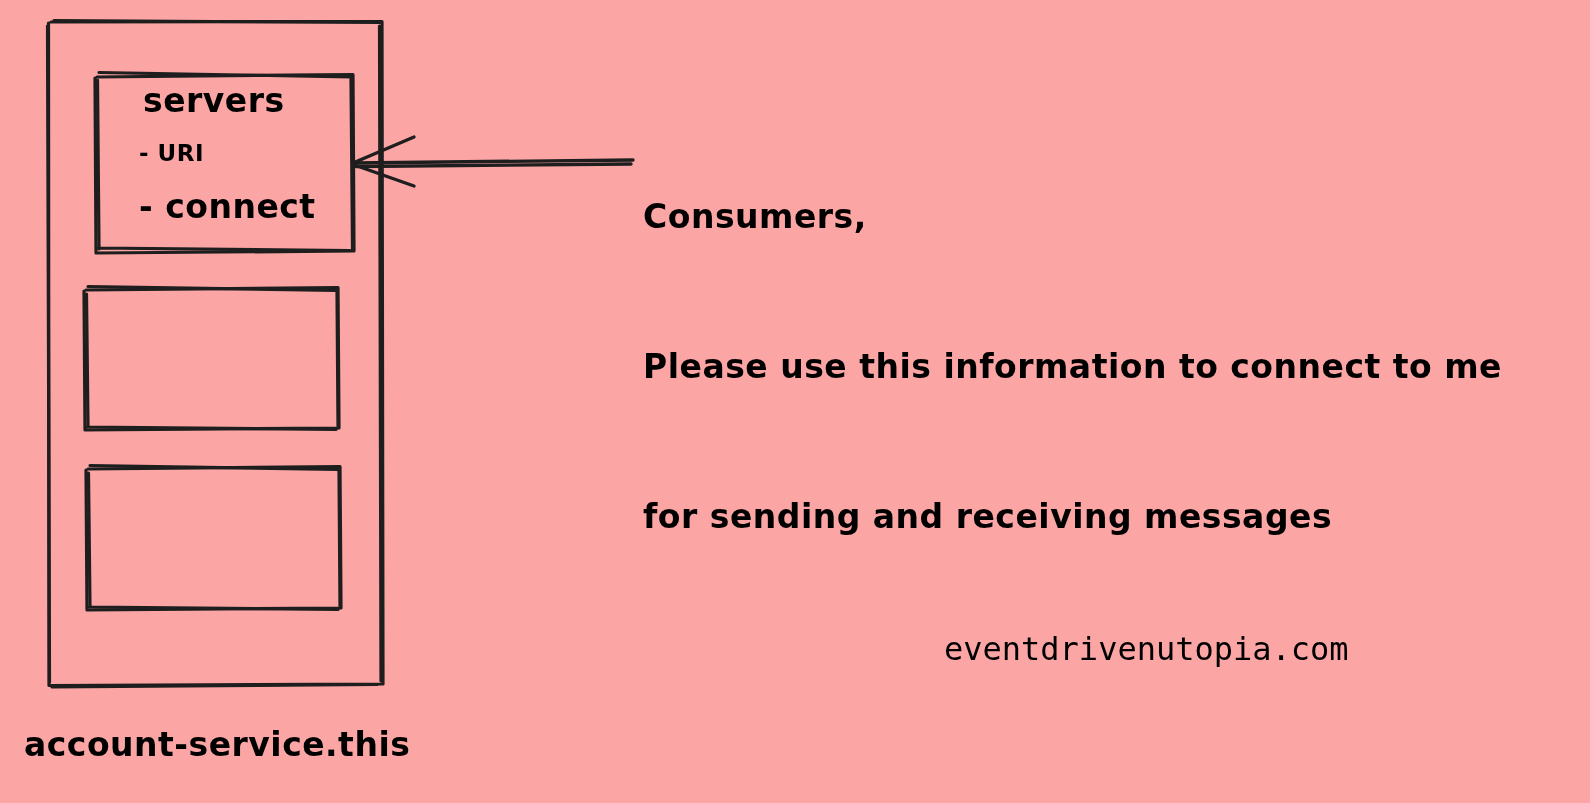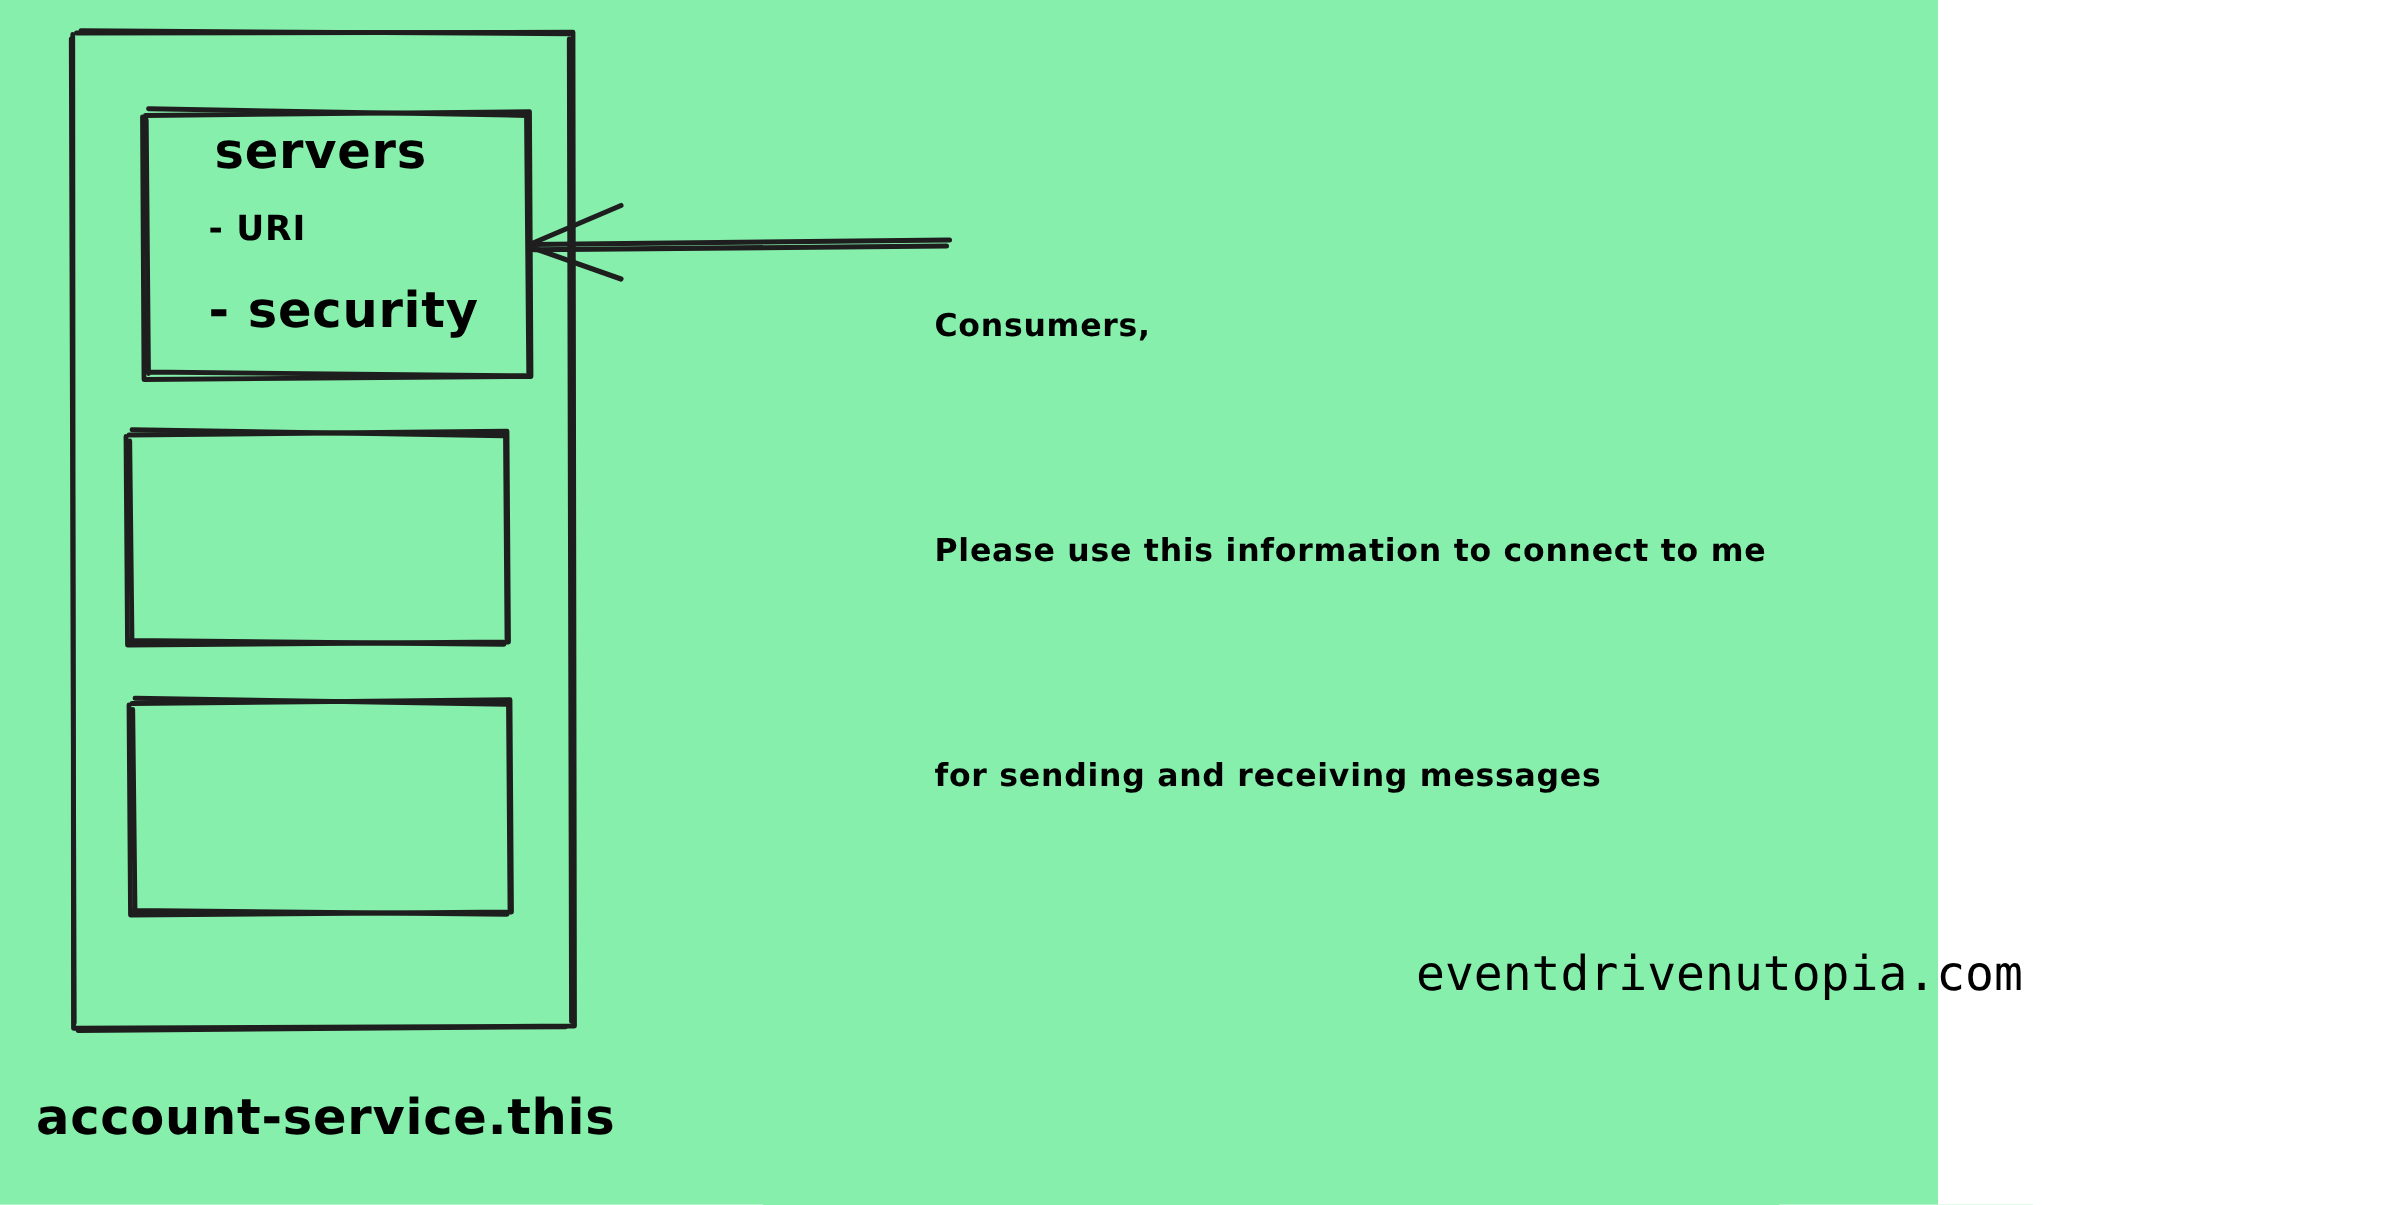--- a/index.html
+++ b/index.html
@@ -8,23 +8,23 @@
     background: #ffffff;
   }
   body {
     width: 1590px;
     height: 803px;
     overflow: hidden;
     font-family: "DejaVu Sans", sans-serif;
   }
   #canvas {
     position: relative;
-    width: 1292px;
+    width: 1590px;
     height: 803px;
-    background: #86efac;
+    background: #fca5a5;
   }
   #sketch-layer {
     position: absolute;
     left: 0;
     top: 0;
     width: 1590px;
     height: 803px;
     pointer-events: none;
   }
   .hand-text {
@@ -53,23 +53,23 @@
     font-size: 23px;
     line-height: 38px;
   }
   #servers-item-1 {
     left: 139px;
     top: 188px;
     font-size: 33px;
     line-height: 38px;
   }
   #annotation {
-    left: 623px;
+    left: 643px;
     top: 92px;
-    font-size: 21px;
+    font-size: 33px;
     line-height: 50px;
   }
   #annotation div {
     white-space: pre;
   }
   #watermark {
     left: 944px;
     top: 630px;
     font-family: "DejaVu Sans Mono", monospace;
     font-size: 32px;
@@ -118,21 +118,21 @@
         <path d="M 353,164.5 L 414,186"></path>
       </g>
 
     </g>
   </svg>
 
   <div class="hand-text hand" id="servers-title">servers</div>
 
   <div class="hand-text hand" id="servers-item-0">- URI</div>
 
-  <div class="hand-text hand" id="servers-item-1">- security</div>
+  <div class="hand-text hand" id="servers-item-1">- connect</div>
 
   <div class="hand-text hand" id="annotation">
     <div>Consumers,</div>
     <div>Please use this information to connect to me</div>
     <div>for sending and receiving messages</div>
   </div>
 
   <div class="hand-text" id="watermark">eventdrivenutopia.com</div>
 
   <div class="hand-text hand" id="file-label">account-service.this</div>

